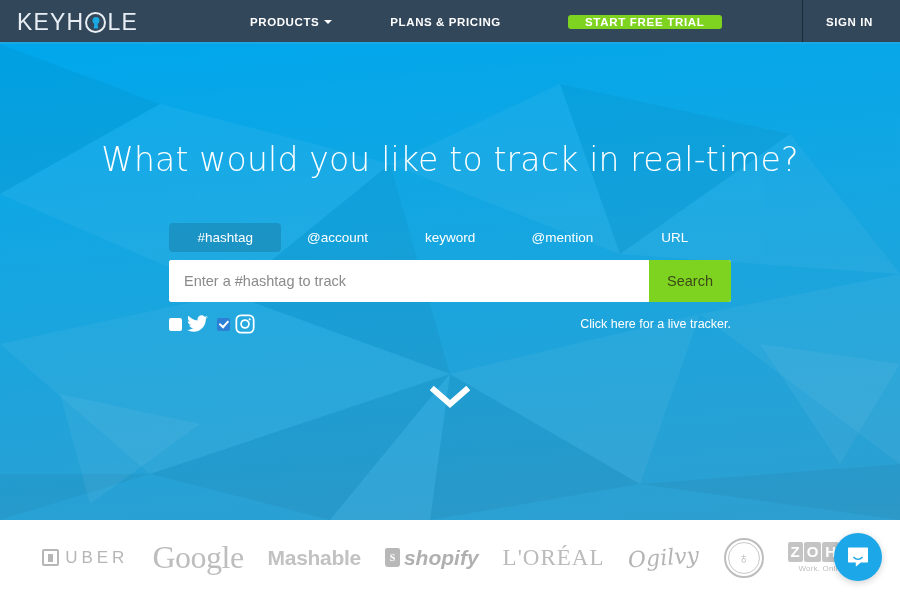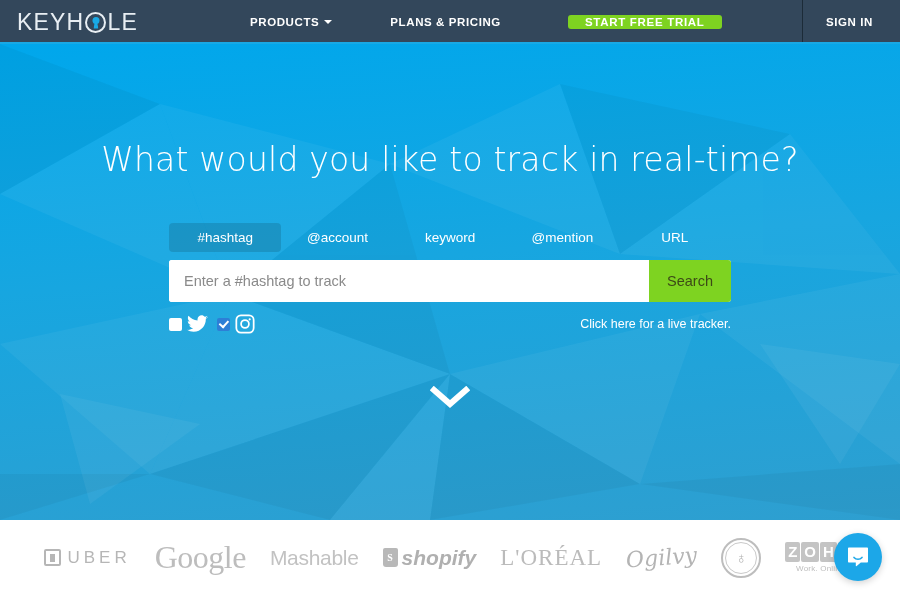--- a/index.html
+++ b/index.html
@@ -281,21 +281,21 @@
     width: 5px; height: 8px;
     background: #b6b6b6;
     display: block;
   }
   .c-google {
     font-family: "Liberation Serif", serif;
     font-size: 32px;
     color: #bdbdbd;
     letter-spacing: -0.5px;
   }
-  .c-mashable { font-size: 21px; font-weight: normal; color: #c2c2c2; letter-spacing: -0.3px; }
+  .c-mashable { font-size: 21px; font-weight: bold; color: #c2c2c2; letter-spacing: -0.3px; }
   .c-shopify { font-size: 21px; font-weight: bold; font-style: italic; color: #b0b0b0; display: flex; align-items: center; gap: 4px; }
   .shop-bag {
     width: 15px; height: 19px;
     background: #b8b8b8;
     border-radius: 2px 2px 3px 3px;
     position: relative;
     font-style: normal;
     display: flex; align-items: center; justify-content: center;
     color: #ffffff; font-size: 10px; font-family: "Liberation Serif", serif;
   }

